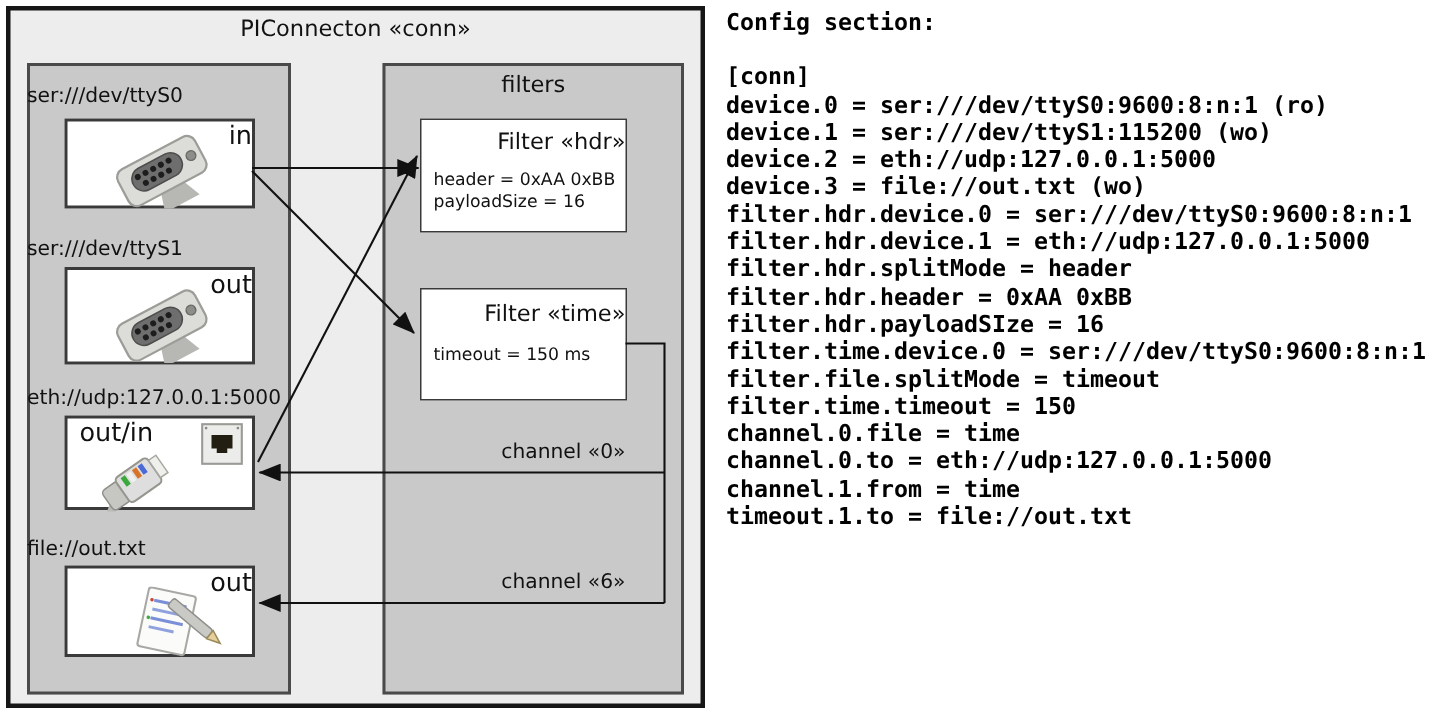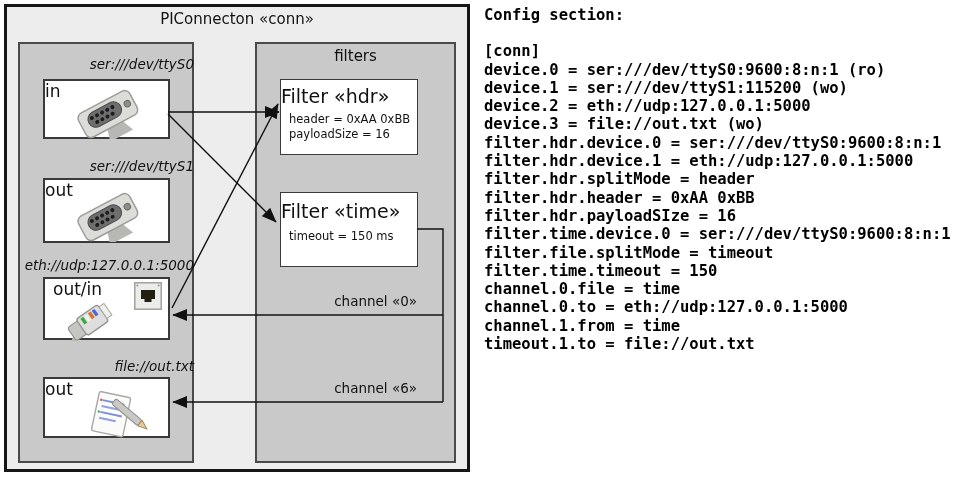--- a/index.html
+++ b/index.html
@@ -7,29 +7,29 @@
          font-family:"DejaVu Sans", sans-serif;color:#111;}
   
   .outer{position:absolute;left:4px;top:4px;width:466px;height:468px;box-sizing:border-box;
          background:#ededed;border:3px solid #161616;}
   .ob-title{position:absolute;left:5px;top:10px;width:464px;text-align:center;
             font-size:15px;color:#111;}
   .panel{position:absolute;box-sizing:border-box;background:#c9c9c9;border:2px solid #4a4a4a;}
   .devices-panel{left:18px;top:42px;width:176px;height:421px;}
   .filters-panel{left:255px;top:42px;width:201px;height:421px;}
   .filters-title{position:absolute;left:255px;top:47px;width:201px;text-align:center;font-size:15px;}
-  .dev-label{position:absolute;left:18px;width:176px;text-align:right;font-size:13.5px;font-style:italic;}
+  .dev-label{position:absolute;left:18px;width:176px;text-align:left;font-size:13.5px;}
   .dev-box{position:absolute;left:43px;width:127px;box-sizing:border-box;background:#ffffff;
            border:2px solid #3a3a3a;}
-  .port{position:absolute;top:1px;left:0;width:100%;text-align:left;font-size:17px;line-height:19px;}
+  .port{position:absolute;top:1px;left:0;width:100%;text-align:right;font-size:17px;line-height:19px;}
   .port-left{text-align:left;padding-left:8px;box-sizing:border-box;}
   .icon-abs{position:absolute;}
   .filter-box{position:absolute;left:280px;width:138px;box-sizing:border-box;background:#ffffff;
               border:1.5px solid #3a3a3a;}
-  .filter-title{position:absolute;top:5px;left:0;width:100%;text-align:left;font-size:19px;}
+  .filter-title{position:absolute;top:5px;left:0;width:100%;text-align:right;font-size:15px;}
   .filter-attr{position:absolute;left:8px;font-size:11.5px;white-space:nowrap;}
   .channel-label{position:absolute;left:255px;width:162px;text-align:right;font-size:13.5px;}
   #wires{position:absolute;left:0;top:0;pointer-events:none;}
   
   .config{position:absolute;left:484px;top:6px;width:478px;
           font-family:"DejaVu Sans Mono", monospace;font-weight:700;font-size:15.5px;
           line-height:18.3px;color:#000;}
   .config-lines{margin-top:18px;}
   .cline{white-space:pre;}
 </style>

